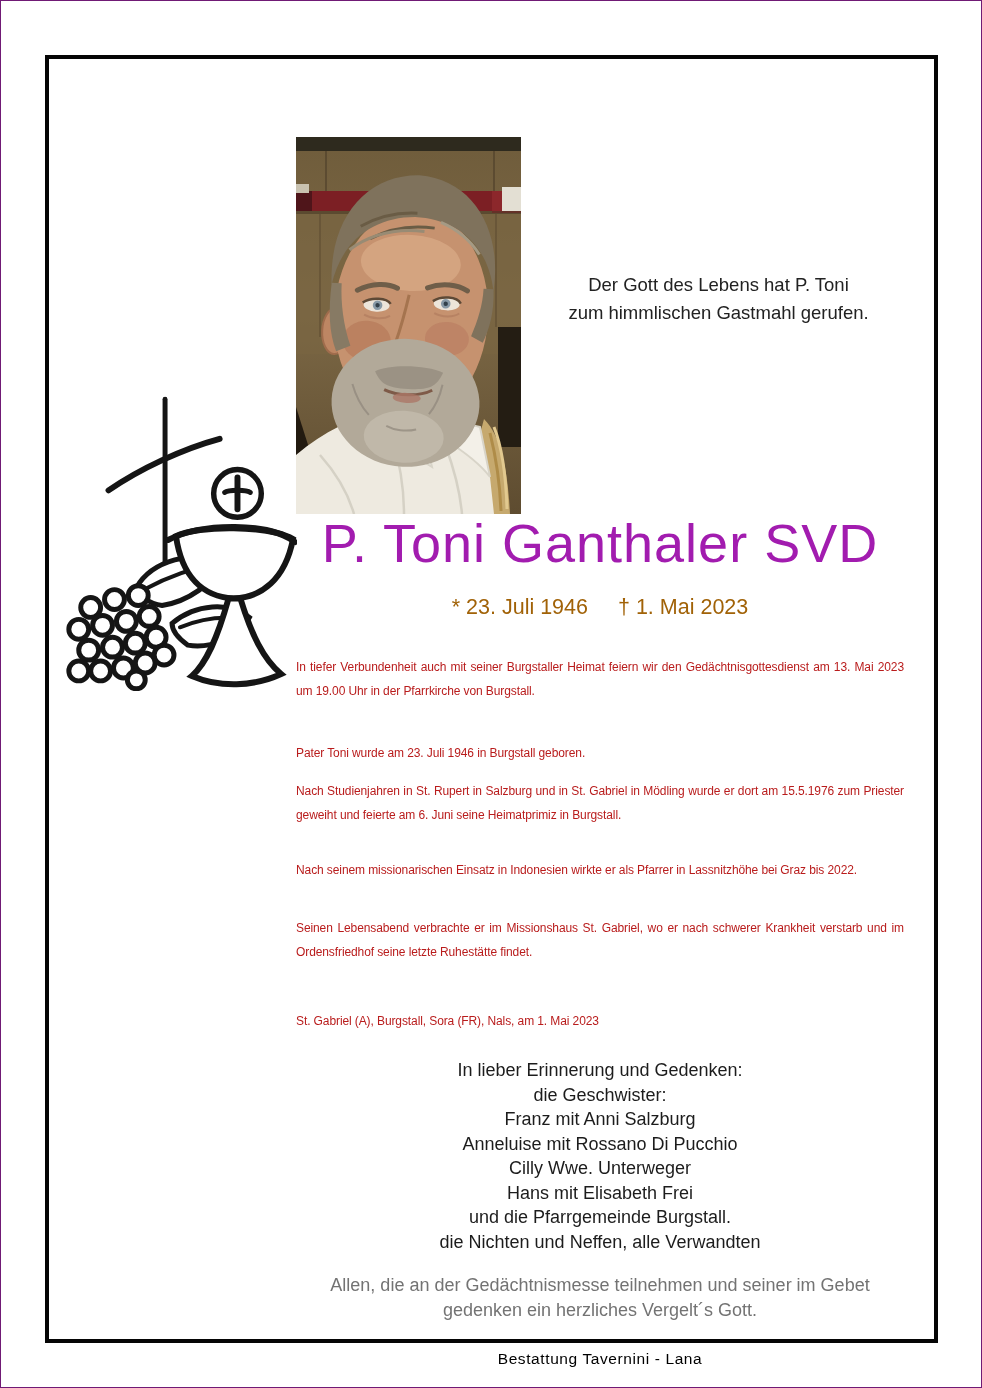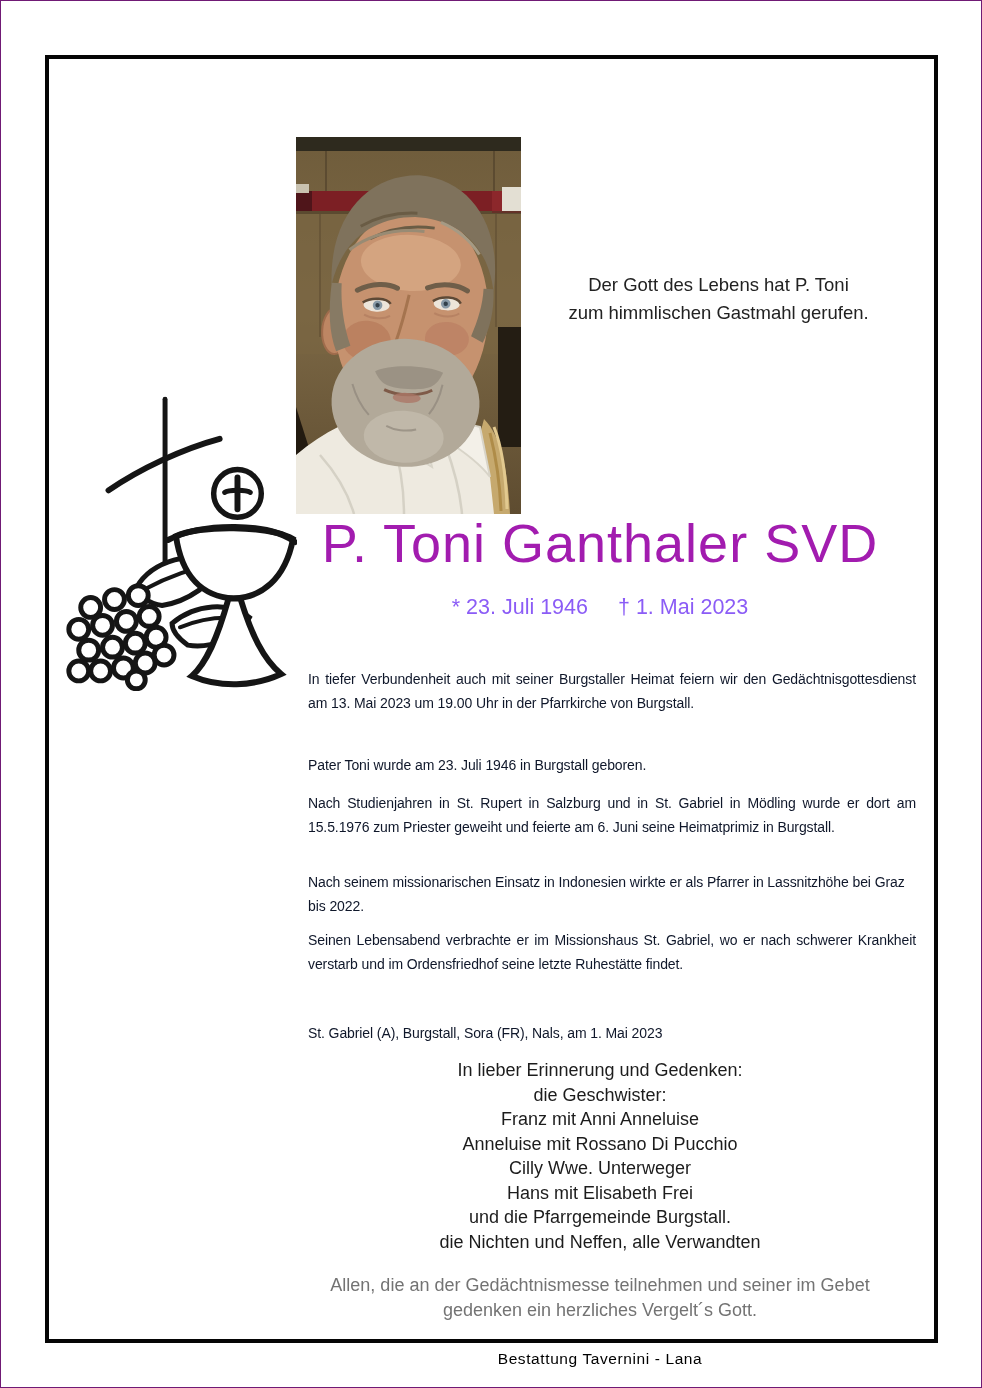--- a/index.html
+++ b/index.html
@@ -23,25 +23,25 @@
   }
   .symbol{position:absolute;left:48px;top:392px;width:248px;height:298px;}
   .name{
     position:absolute;left:295px;top:512px;width:608px;margin:0;
     font-size:54px;font-weight:300;letter-spacing:1px;line-height:60px;
     text-align:center;color:#a21caf;white-space:nowrap;
   }
   .dates{
     position:absolute;left:295px;top:594px;width:608px;
     display:flex;justify-content:center;gap:30px;
-    font-size:21.5px;color:#8b5cf6;
+    font-size:21.5px;color:#a16207;
   }
   .para{
-    position:absolute;left:295px;width:608px;margin:12px;
-    font-size:14px;line-height:24px;letter-spacing:-0.1px;color:#0f172a;
+    position:absolute;left:295px;width:608px;margin:0;
+    font-size:12px;line-height:24px;letter-spacing:-0.1px;color:#b91c1c;
   }
   .just{text-align:justify;}
   .p-invitation{top:654px;}
   .p-birth{top:740px;}
   .p-studies{top:778px;}
   .p-mission{top:857px;}
   .p-final{top:915px;}
   .p-dateline{top:1008px;}
   .memorial{
     position:absolute;left:295px;top:1057px;width:608px;
@@ -186,21 +186,21 @@
   <p class="para just p-invitation">In tiefer Verbundenheit auch mit seiner Burgstaller Heimat feiern wir den Gedächtnisgottesdienst am 13. Mai 2023 um 19.00 Uhr in der Pfarrkirche von Burgstall.</p>
   <p class="para p-birth">Pater Toni wurde am 23. Juli 1946 in Burgstall geboren.</p>
   <p class="para just p-studies">Nach Studienjahren in St. Rupert in Salzburg und in St. Gabriel in Mödling wurde er dort am 15.5.1976 zum Priester geweiht und feierte am 6. Juni seine Heimatprimiz in Burgstall.</p>
   <p class="para p-mission">Nach seinem missionarischen Einsatz in Indonesien wirkte er als Pfarrer in Lassnitzhöhe bei Graz bis 2022.</p>
   <p class="para just p-final">Seinen Lebensabend verbrachte er im Missionshaus St. Gabriel, wo er nach schwerer Krankheit verstarb und im Ordensfriedhof seine letzte Ruhestätte findet.</p>
   <p class="para p-dateline">St. Gabriel (A), Burgstall, Sora (FR), Nals, am 1. Mai 2023</p>
 
   <div class="memorial">
       <div class="tline">In lieber Erinnerung und Gedenken:</div>
       <div class="tline">die Geschwister:</div>
-      <div class="tline">Franz mit Anni Anneluise</div>
+      <div class="tline">Franz mit Anni Salzburg</div>
       <div class="tline">Anneluise mit Rossano Di Pucchio</div>
       <div class="tline">Cilly Wwe. Unterweger</div>
       <div class="tline">Hans mit Elisabeth Frei</div>
       <div class="tline">und die Pfarrgemeinde Burgstall.</div>
       <div class="tline">die Nichten und Neffen, alle Verwandten</div>
     </div>
 
   <div class="closing">
       <div class="tline">Allen, die an der Gedächtnismesse teilnehmen und seiner im Gebet</div>
       <div class="tline">gedenken ein herzliches Vergelt´s Gott.</div>

